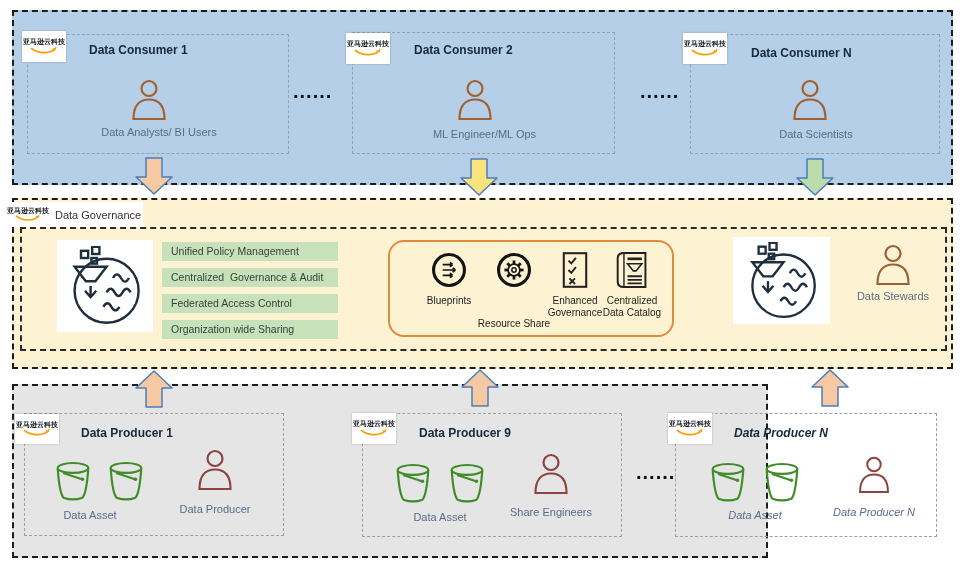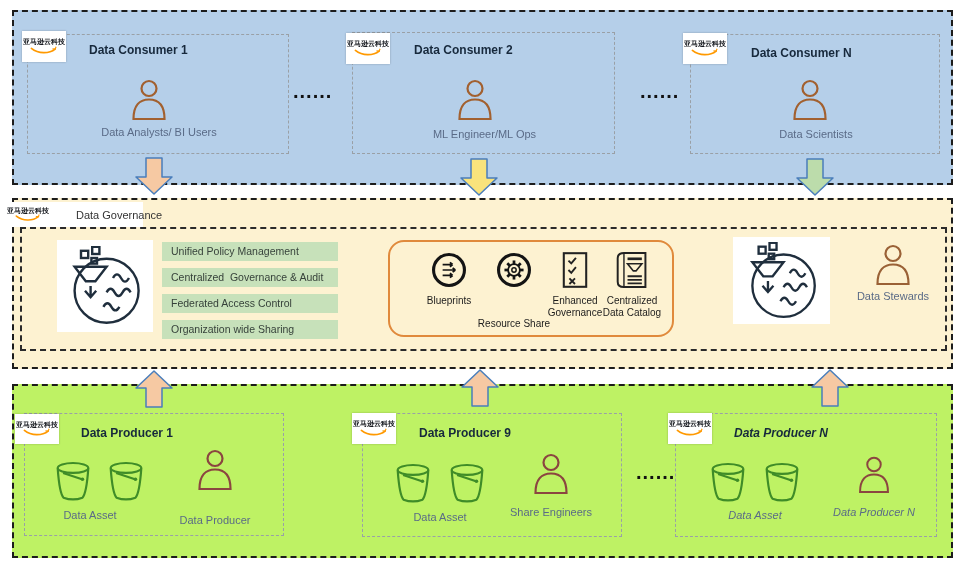--- a/index.html
+++ b/index.html
@@ -1,40 +1,40 @@
 <!DOCTYPE html>
 <html><head>
 <meta charset="utf-8">
 <style>
   html,body{margin:0;padding:0;background:#fff;}
   .canvas{position:relative;width:967px;height:570px;background:#fff;
           font-family:"Liberation Sans",sans-serif;overflow:hidden;}
   .band{position:absolute;border:2px dashed #1c1c1c;box-sizing:border-box;}
   .band.consumers{left:12px;top:10px;width:941px;height:175px;background:#b5cfe9;}
   .band.governance{left:12px;top:198px;width:941px;height:171px;background:#fdf2d1;}
-  .band.producers{left:12px;top:384px;width:941px;height:174px;background:#bef264;}
+  .band.producers{left:12px;top:384px;width:756px;height:174px;background:#e5e5e5;}
 
   .inner-box{position:absolute;border:1.5px dashed #9aa0a6;box-sizing:border-box;}
   .gov-inner{position:absolute;left:20px;top:227px;width:927px;height:124px;
              border:2px dashed #2a2a2a;box-sizing:border-box;}
 
   .box-title{position:absolute;font-size:12px;font-weight:bold;color:#17293c;white-space:nowrap;}
   .role-label{position:absolute;font-size:11px;color:#5a6b87;text-align:center;white-space:nowrap;}
 
   .badge{position:absolute;background:#fff;display:flex;flex-direction:column;
          align-items:center;justify-content:center;box-shadow:0 0 2px rgba(0,0,0,.25);}
   .badge .zh{font-size:7px;font-weight:bold;color:#16191f;white-space:nowrap;line-height:1.1;}
 
   .dots{position:absolute;font-size:20px;font-weight:900;color:#111;letter-spacing:1px;white-space:nowrap;}
 
   .gov-label{position:absolute;left:3px;top:202px;width:140px;height:25px;background:#fff;
              display:flex;align-items:center;gap:6px;padding-left:4px;box-sizing:border-box;z-index:3;}
   .gov-label .logo{display:flex;flex-direction:column;align-items:center;}
   .gov-label .logo .zh{font-size:7px;font-weight:bold;color:#16191f;white-space:nowrap;line-height:1.1;}
-  .gov-label .txt{font-size:11px;color:#333;white-space:nowrap;margin-left:21px;}
+  .gov-label .txt{font-size:11px;color:#333;white-space:nowrap;}
 
   .white-card{position:absolute;background:#fff;display:flex;align-items:center;justify-content:center;}
 
   .policy{position:absolute;left:162px;width:176px;height:19px;background:#c7e1ba;
           font-size:10.5px;color:#36413a;line-height:19px;padding-left:9px;
           box-sizing:border-box;white-space:pre;}
 
   .orange-box{position:absolute;left:388px;top:240px;width:286px;height:97px;
               border:2px solid #e08a3c;border-radius:16px;box-sizing:border-box;background:#fdf2d1;}
 
@@ -282,21 +282,21 @@
             <circle cx="30.5" cy="20" r="2" fill="#3f8c28" stroke="none"></circle>
           </svg>
       </span>
       <div class="role-label" style="left:15px;top:95px;width:100px;">Data Asset</div>
       <span style="position:absolute;left:170px;top:34px;">
         <svg width="40" height="42" viewBox="0 0 40 42" fill="none" stroke="#8b4540" stroke-width="2.2">
             <circle cx="20" cy="10.5" r="7.5"></circle>
             <path d="M4.5 41 C4.5 27 11 21.5 20 21.5 C29 21.5 35.5 27 35.5 41 Z"></path>
           </svg>
       </span>
-      <div class="role-label" style="left:135px;top:100px;width:110px;text-align:center;">Data Producer</div>
+      <div class="role-label" style="left:135px;top:89px;width:110px;text-align:center;">Data Producer</div>
     </div>
 
     <div class="inner-box" style="left:348px;top:27px;width:260px;height:124px;">
       <div class="box-title" style="left:56px;top:12px;">Data Producer 9</div>
       <span style="position:absolute;left:32px;top:48px;">
         <svg width="36" height="42" viewBox="0 0 40 44" fill="none" stroke="#3f8c28" stroke-width="2.4">
             <ellipse cx="20" cy="7.5" rx="17" ry="5.5"></ellipse>
             <path d="M3 8 C4 22 6 37 9.5 40.5 Q20 44.5 30.5 40.5 C34 37 36 22 37 8"></path>
             <path d="M9 13 L30 20"></path>
             <circle cx="30.5" cy="20" r="2" fill="#3f8c28" stroke="none"></circle>

